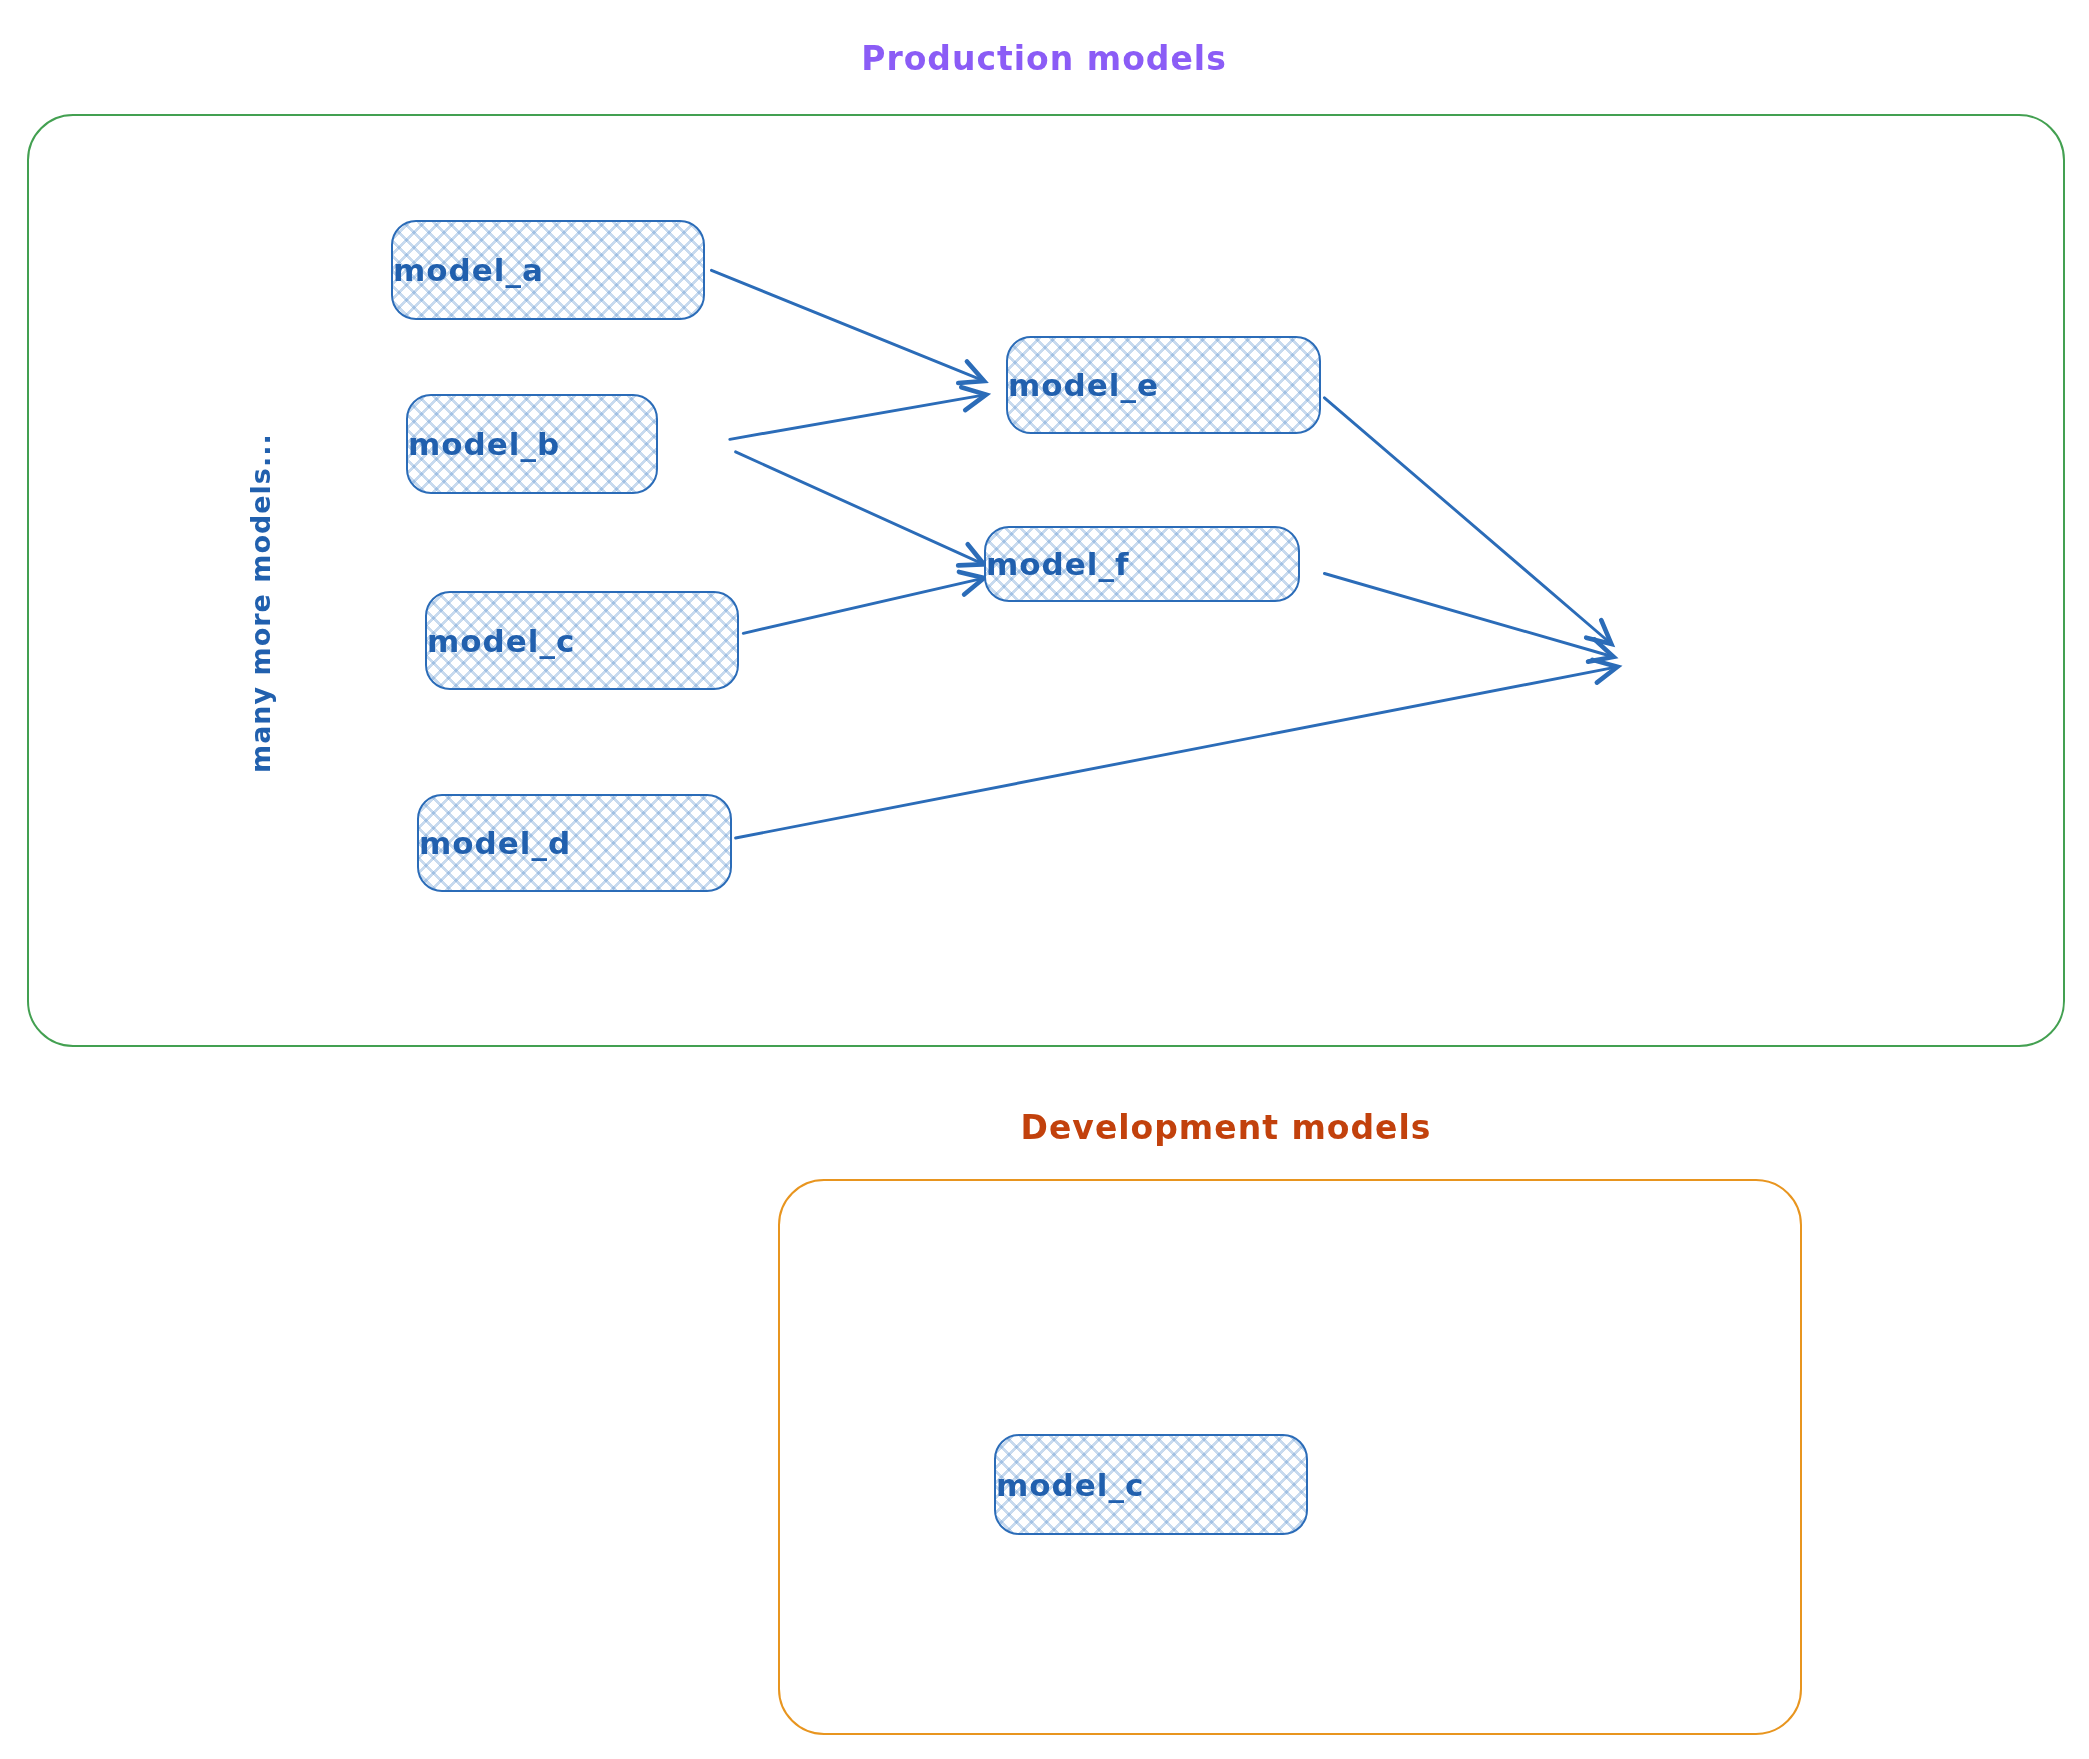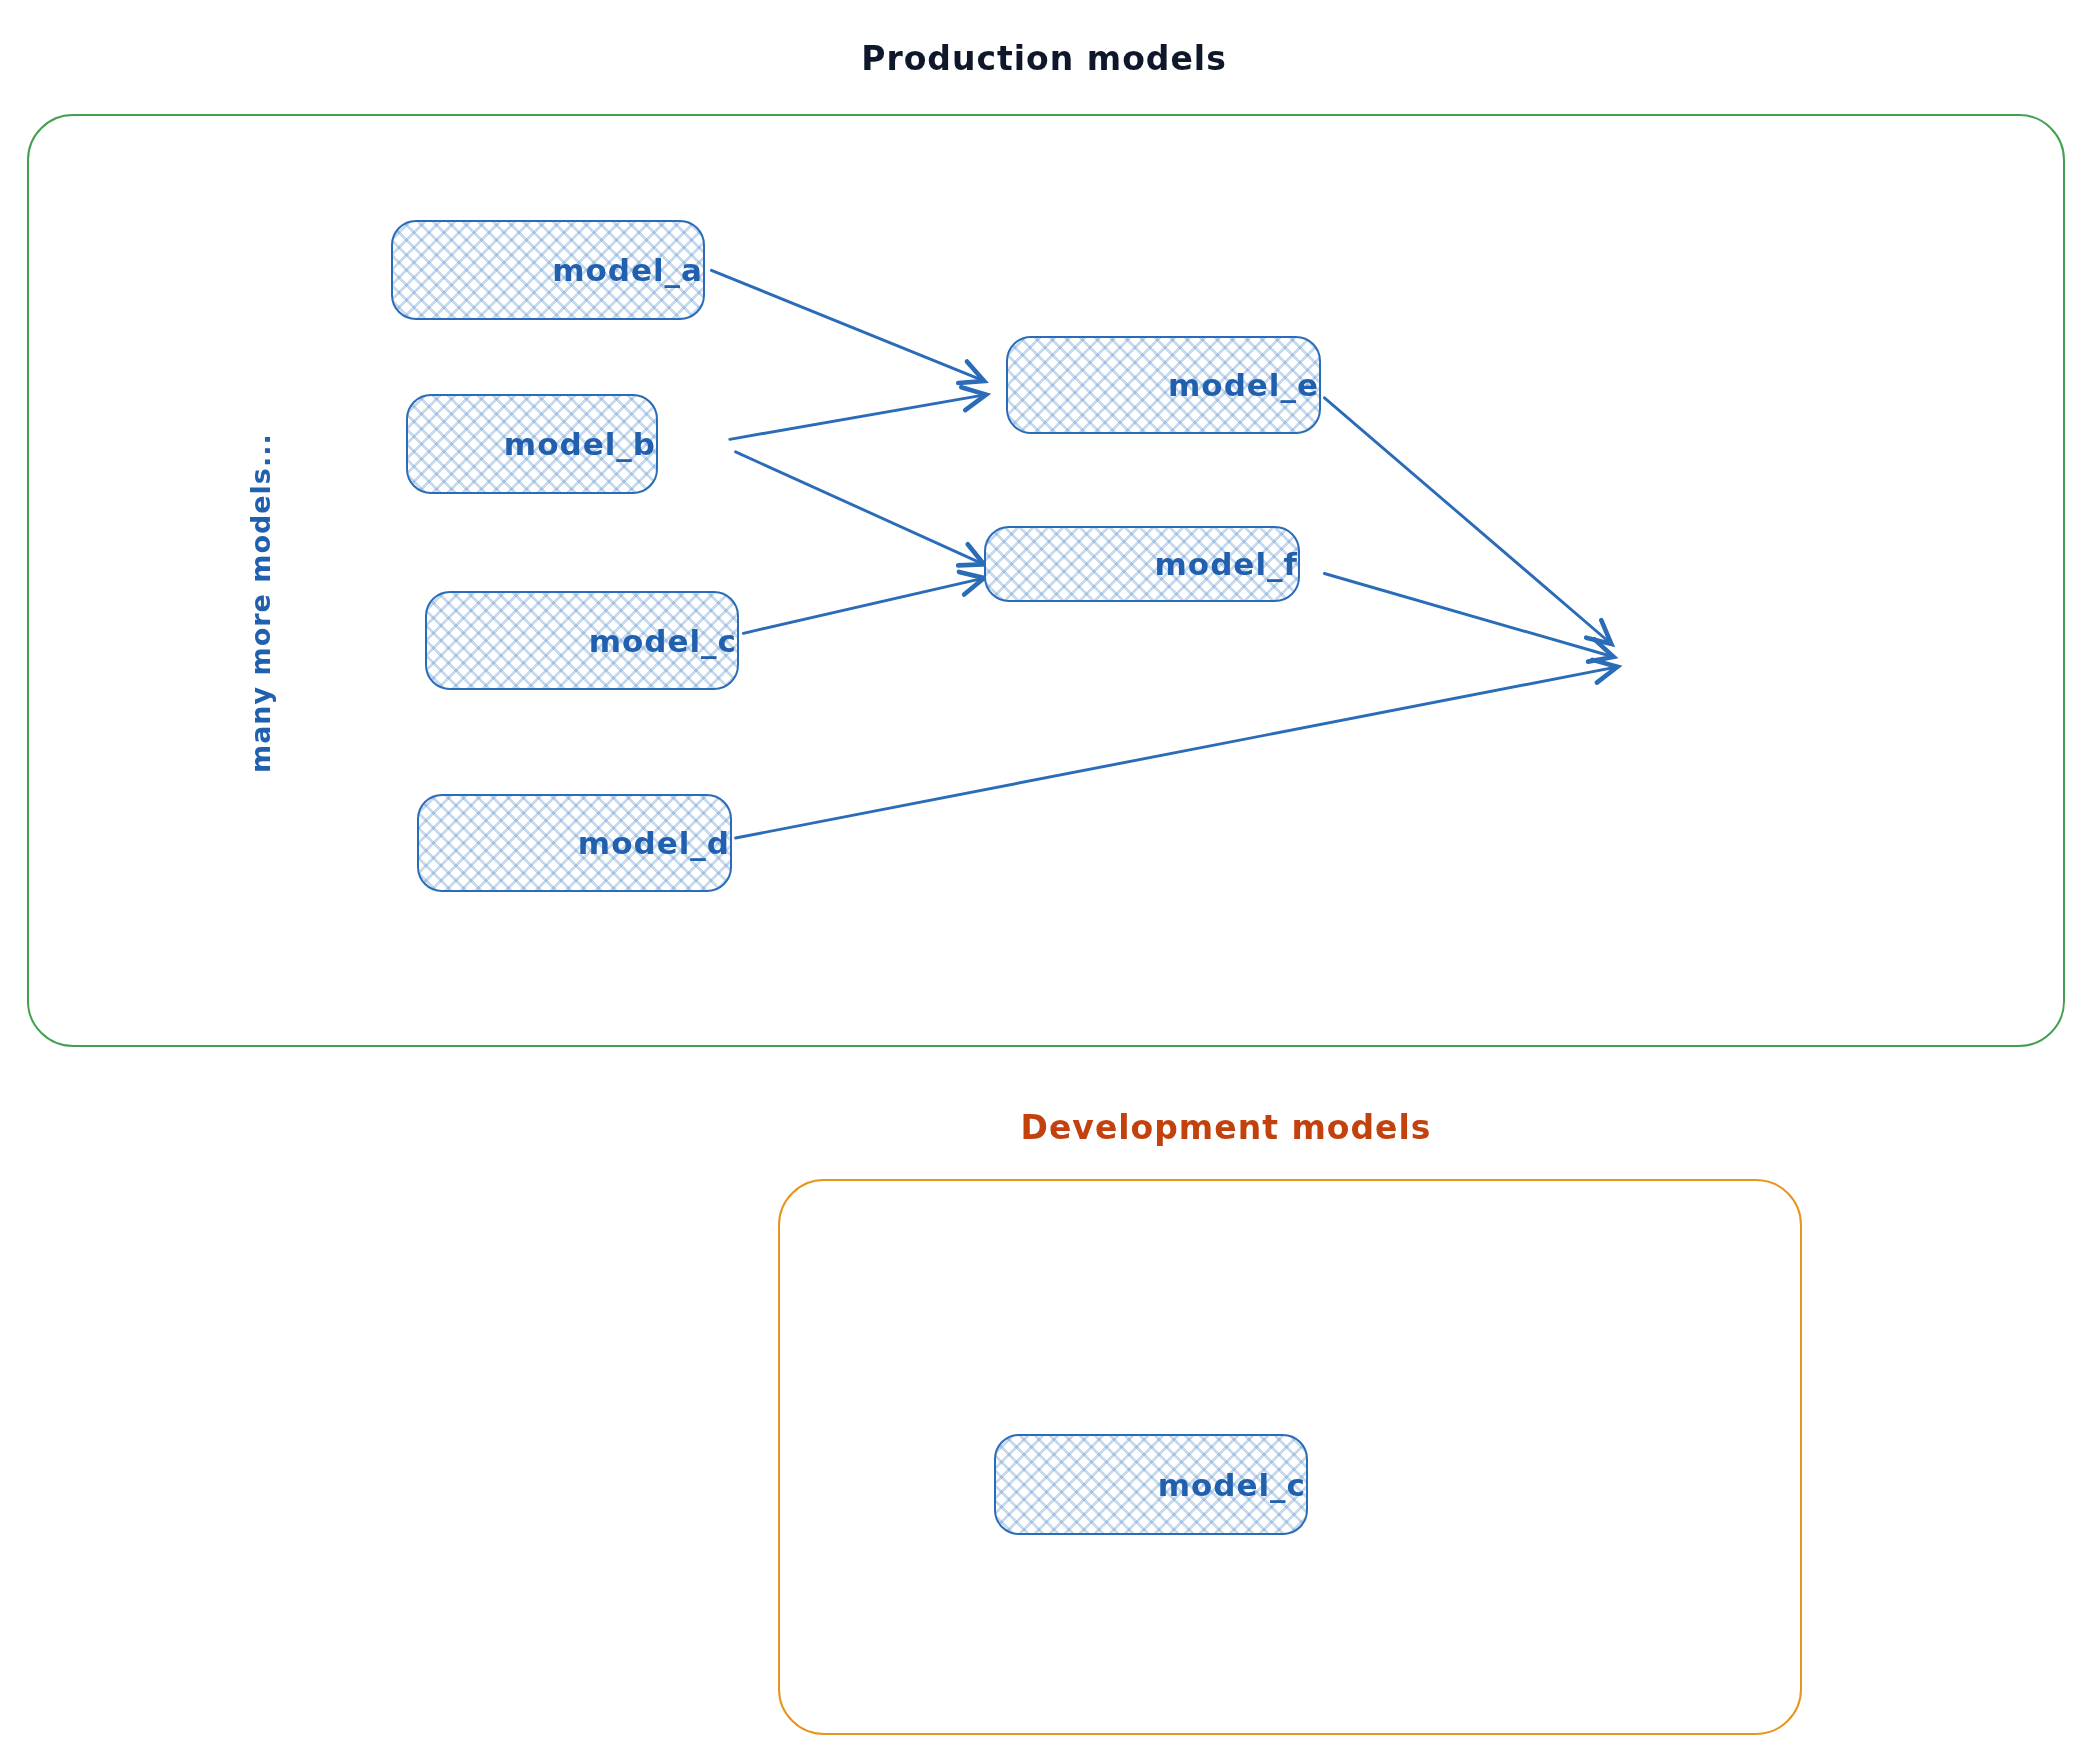--- a/index.html
+++ b/index.html
@@ -15,40 +15,40 @@
     background: #ffffff;
     overflow: hidden;
   }
   .section-title {
     position: absolute;
     text-align: center;
     font-size: 33px;
     font-weight: bold;
     letter-spacing: 1px;
   }
-  .production-title { left: 27px; top: 39px; width: 2034px; color: #0f172a; }
+  .production-title { left: 27px; top: 39px; width: 2034px; color: #8b5cf6; }
   .development-title { left: 782px; top: 1108px; width: 888px; color: #c2410c; }
   .container-box {
     position: absolute;
     background: transparent;
     border-radius: 46px;
   }
   .production-box {
     left: 27px; top: 114px; width: 2034px; height: 929px;
     border: 2.9px solid #43a051;
   }
   .development-box {
     left: 778px; top: 1179px; width: 1020px; height: 552px;
     border: 2.9px solid #e8951f;
   }
   .node {
     position: absolute;
     display: flex;
     align-items: center;
-    justify-content: flex-end;
+    justify-content: flex-start;
     border: 2.9px solid #2b6cb8;
     border-radius: 25px;
     background-color: #ffffff;
     background-image:
       repeating-linear-gradient(45deg,  rgba(73,134,201,0.30) 0px, rgba(73,134,201,0.30) 2.4px, transparent 2.4px, transparent 10.6px),
       repeating-linear-gradient(135deg, rgba(73,134,201,0.30) 0px, rgba(73,134,201,0.30) 2.4px, transparent 2.4px, transparent 10.6px);
     box-sizing: border-box;
   }
   .node-label {
     color: #2160ae;

